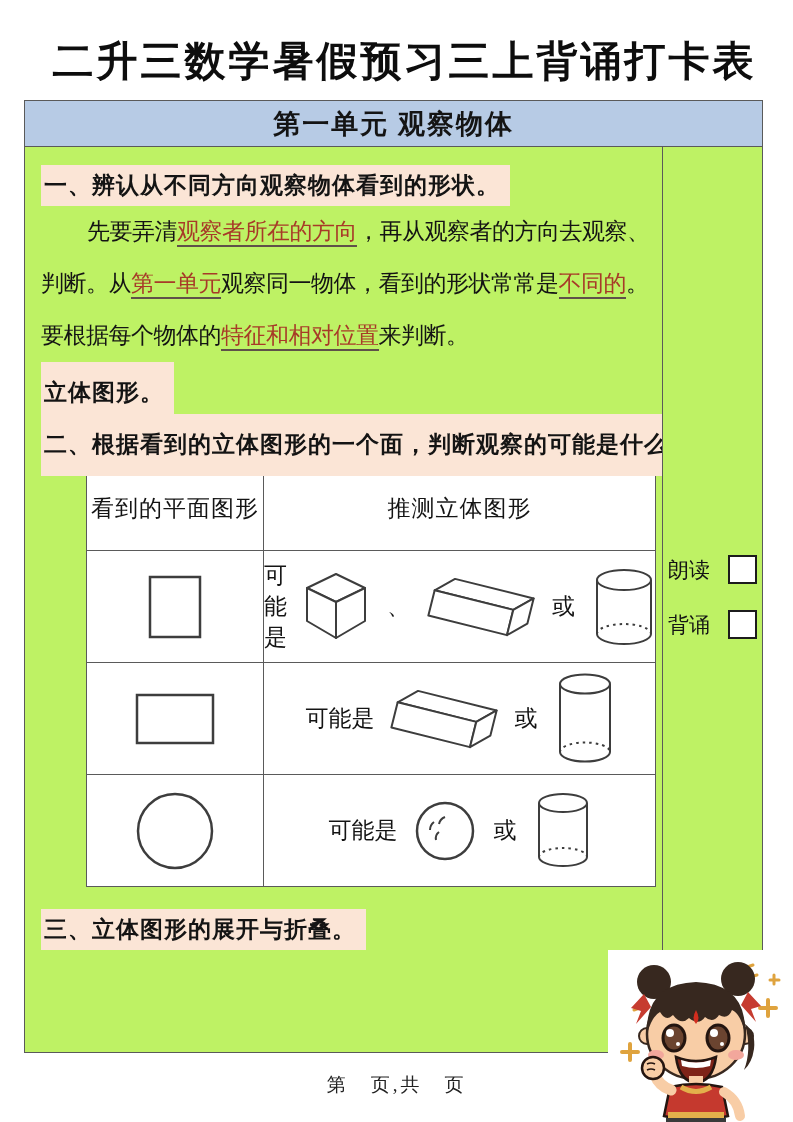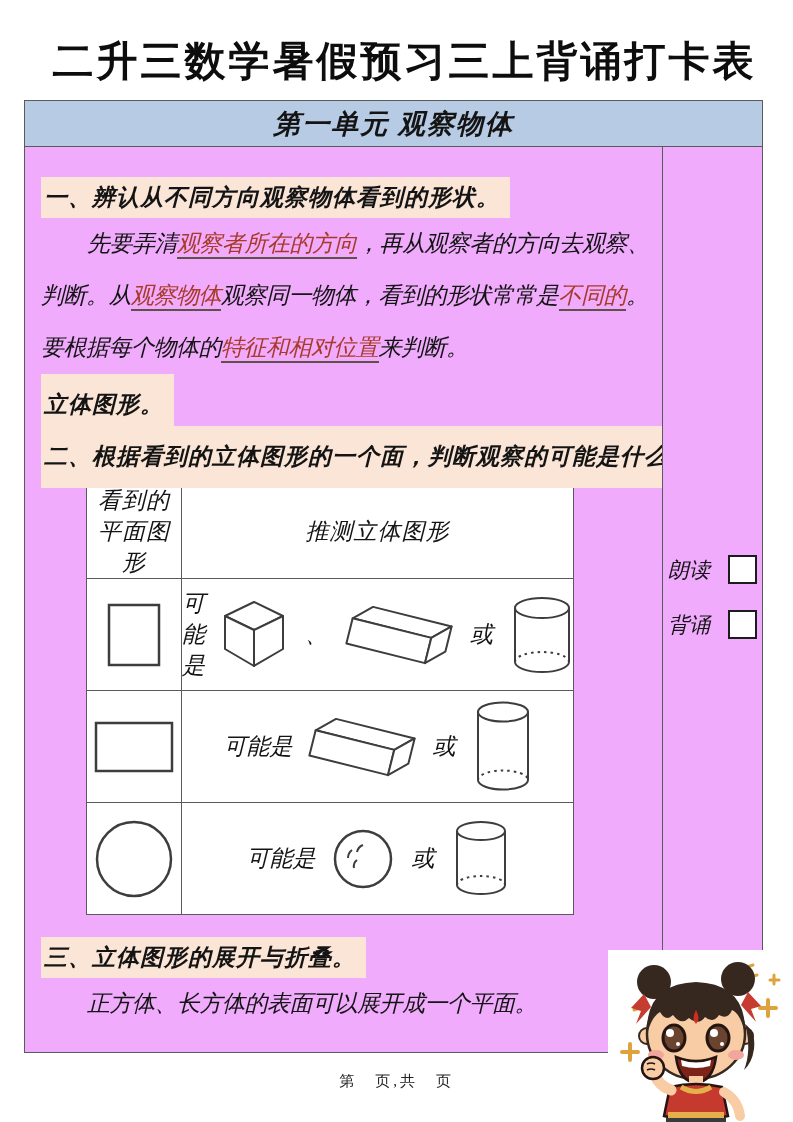--- a/index.html
+++ b/index.html
@@ -8,31 +8,31 @@
     position:relative; width:793px; height:1122px; margin:0 auto;
     background:#ffffff; overflow:hidden; color:#141414;
   }
   .doc-title {
     position:absolute; top:34px; left:8px; width:100%;
     text-align:center; font-size:41px; font-weight:900;
     letter-spacing:3px; color:#0d0d0d; white-space:nowrap;
   }
   .content-box {
     position:absolute; left:24px; top:100px; width:739px; height:953px;
-    border:1.5px solid #5a5a5a; background:#f0abfc;font-style:italic;
+    border:1.5px solid #5a5a5a; background:#bef264;
   }
   .banner {
     height:46px; background:#b7cbe5; border-bottom:1.5px solid #5a5a5a;
     display:flex; align-items:center; justify-content:center;
     font-size:27px; font-weight:bold; letter-spacing:2px;
   }
   .box-body { display:flex; height:calc(100% - 47.5px); }
   .main-col {
     width:638px; border-right:1.5px solid #5a5a5a;
-    padding:24px 6px 0 16px; overflow:hidden;
+    padding:12px 6px 0 16px; overflow:hidden;
   }
   .right-col {
     flex:1; display:flex; flex-direction:column; align-items:center;
     padding-top:408px; gap:26px;
   }
   .check-row { display:flex; align-items:center; gap:18px; font-size:21px; }
   .cbx { width:29px; height:29px; border:2px solid #1c1c1c; background:#fff; }
 
   .peach {
     display:inline-block; background:#fbe5d6; font-weight:bold;
@@ -42,39 +42,39 @@
   .tline {
     font-size:23px; letter-spacing:-0.5px; height:52px; line-height:52px;
     white-space:nowrap;
   }
   .indent { padding-left:46px; }
   .red { color:#a73a28; border-bottom:2px solid #5f5149; padding-bottom:1px; }
   .sparkle { color:#c0302a; font-size:20px; padding:0 4px; }
   .sparkle .mini { font-size:11px; vertical-align:super; }
 
   table.fig {
-    border-collapse:collapse; margin:6px 0 0 45px; width:488px;
+    border-collapse:collapse; margin:0 0 0 45px; width:570px;
     background:#fff;
   }
   table.fig td { border:1.5px solid #5a5a5a; text-align:center; vertical-align:middle; }
   td.c1 { width:196px; }
   td.hd { height:84px; font-size:23px; letter-spacing:1px; }
   td.rw { height:112px; }
   .solid-cell {
     display:flex; align-items:center; justify-content:center;
     font-size:23px; gap:16px;
   }
   .shape svg { display:block; }
   .tilt { display:inline-block; transform:rotate(14deg); }
   .sep { padding:0 2px; }
 
   .s3-wrap { margin-top:22px; }
   .footer {
     position:absolute; top:1072px; left:0; width:100%;
-    text-align:center; font-size:15px; letter-spacing:3px; color:#222;
+    text-align:center; font-size:19px; letter-spacing:3px; color:#222;
   }
   .mascot {
     position:absolute; right:3px; bottom:0; width:182px; height:172px;
     background:#ffffff; display:flex; align-items:flex-end; justify-content:center;
   }
 </style>
 </head>
 <body>
 
 <div class="page">
@@ -87,21 +87,21 @@
     <div class="box-body">
       <div class="main-col">
 
         <div class="h1-wrap">
           <span class="peach">一、辨认从不同方向观察物体看到的形状。</span>
         </div>
         <div class="tline indent">
           <span>先要弄清</span><span class="red">观察者所在的方向</span><span>，再从观察者的方向去观察、</span>
         </div>
         <div class="tline">
-          <span>判断。从</span><span class="red">观察物体</span><span>观察同一物体，看到的形状常常是</span><span class="red">不同的</span><span>。</span>
+          <span>判断。从</span><span class="red">第一单元</span><span>观察同一物体，看到的形状常常是</span><span class="red">不同的</span><span>。</span>
         </div>
         <div class="tline">
           <span>要根据每个物体的</span><span class="red">特征和相对位置</span><span>来判断。</span>
         </div>
 
         <div class="tline">
           <span class="peach">立体图形。</span>
         </div>
         <div class="tline">
           <span class="peach">二、根据看到的立体图形的一个面，判断观察的可能是什么</span>
@@ -209,21 +209,20 @@
                 </span>
               </div>
             </td>
           </tr>
         </tbody>
           </table>
 
         <div class="s3-wrap">
           <span class="peach">三、立体图形的展开与折叠。</span>
         </div>
-        <div class="tline indent">正方体、长方体的表面可以展开成一个平面。</div>
 
       </div>
 
       <div class="right-col">
         <div class="check-row">
           <span>朗读</span>
           <span class="cbx"></span>
         </div>
         <div class="check-row">
           <span>背诵</span>

